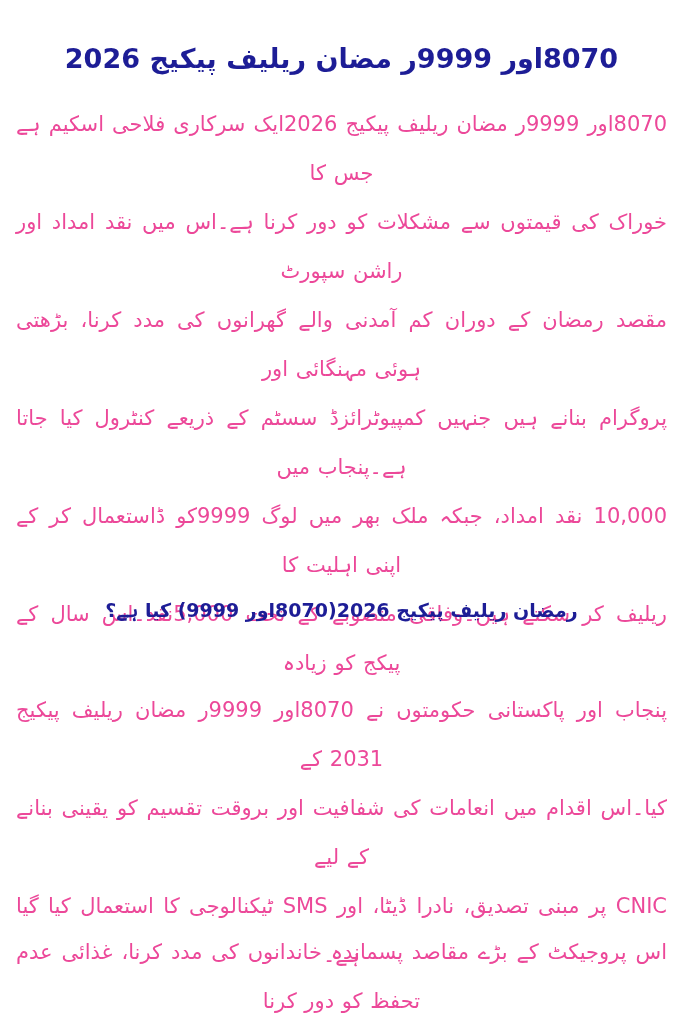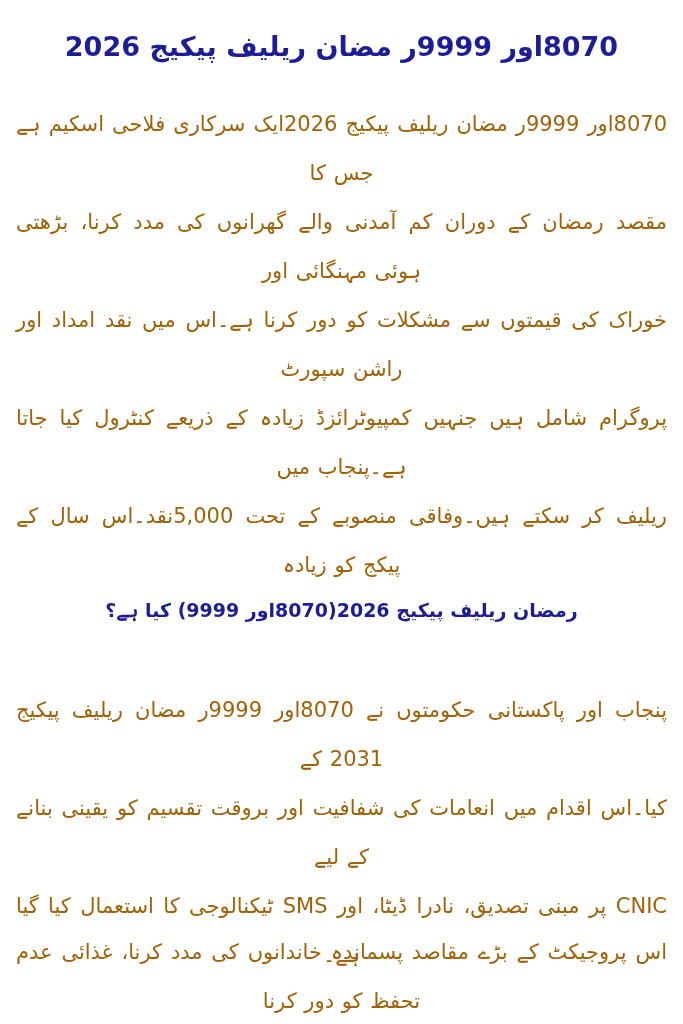--- a/index.html
+++ b/index.html
@@ -25,21 +25,21 @@
   }
 
   .doc-title {
     direction: rtl;
     text-align: center;
     color: #1d1d96;
     font-size: 27px;
     font-weight: 700;
     line-height: 1.25;
     letter-spacing: 0.2px;
-    margin: 4px;
+    margin: 16px;
     padding: 26px 40px 0 40px;
     font-family: "DejaVu Sans", "Liberation Sans", sans-serif;
     white-space: nowrap;
   }
 
   .section-heading {
     direction: rtl;
     text-align: center;
     color: #1d1d96;
     font-size: 19px;
@@ -48,21 +48,21 @@
     margin: 0;
     padding: 0 30px;
     font-family: "DejaVu Sans", "Liberation Sans", sans-serif;
     white-space: nowrap;
   }
 
   .body-para {
     direction: rtl;
     text-align: justify;
     text-align-last: center;
-    color: #a16207;
+    color: #ec4899;
     font-size: 21px;
     line-height: 49px;
     margin: 0;
     font-family: "DejaVu Sans", "Liberation Sans", sans-serif;
     word-spacing: 1px;
   }
 
   .para-block {
     padding: 0 16px;
     box-sizing: border-box;
@@ -81,23 +81,24 @@
 </head>
 <body>
 
 <div class="page">
 
   <h1 class="doc-title pos-title">8070اور 9999ر مضان ریلیف پیکیج 2026</h1>
 
   <div class="para-block pos-para1">
     <p class="body-para">
       <span class="line-justify">8070اور 9999ر مضان ریلیف پیکیج 2026ایک سرکاری فلاحی اسکیم ہے جس کا</span>
+      <span class="line-justify">خوراک کی قیمتوں سے مشکلات کو دور کرنا ہے۔اس میں نقد امداد اور راشن سپورٹ</span>
       <span class="line-justify">مقصد رمضان کے دوران کم آمدنی والے گھرانوں کی مدد کرنا، بڑھتی ہوئی مہنگائی اور</span>
-      <span class="line-justify">خوراک کی قیمتوں سے مشکلات کو دور کرنا ہے۔اس میں نقد امداد اور راشن سپورٹ</span>
-      <span class="line-justify">پروگرام شامل ہیں جنہیں کمپیوٹرائزڈ زیادہ کے ذریعے کنٹرول کیا جاتا ہے۔پنجاب میں</span>
+      <span class="line-justify">پروگرام بنانے ہیں جنہیں کمپیوٹرائزڈ سسٹم کے ذریعے کنٹرول کیا جاتا ہے۔پنجاب میں</span>
+      <span class="line-justify">10,000 نقد امداد، جبکہ ملک بھر میں لوگ 9999کو ڈاستعمال کر کے اپنی اہلیت کا</span>
       <span class="line-justify">ریلیف کر سکتے ہیں۔وفاقی منصوبے کے تحت 5,000نقد۔اس سال کے پیکج کو زیادہ</span>
     </p>
   </div>
 
   <h2 class="section-heading pos-heading1">رمضان ریلیف پیکیج 2026(8070اور 9999) کیا ہے؟</h2>
 
   <div class="para-block pos-para2">
     <p class="body-para">
       <span class="line-justify">پنجاب اور پاکستانی حکومتوں نے 8070اور 9999ر مضان ریلیف پیکیج 2031 کے</span>
       <span class="line-justify">کیا۔اس اقدام میں انعامات کی شفافیت اور بروقت تقسیم کو یقینی بنانے کے لیے</span>

